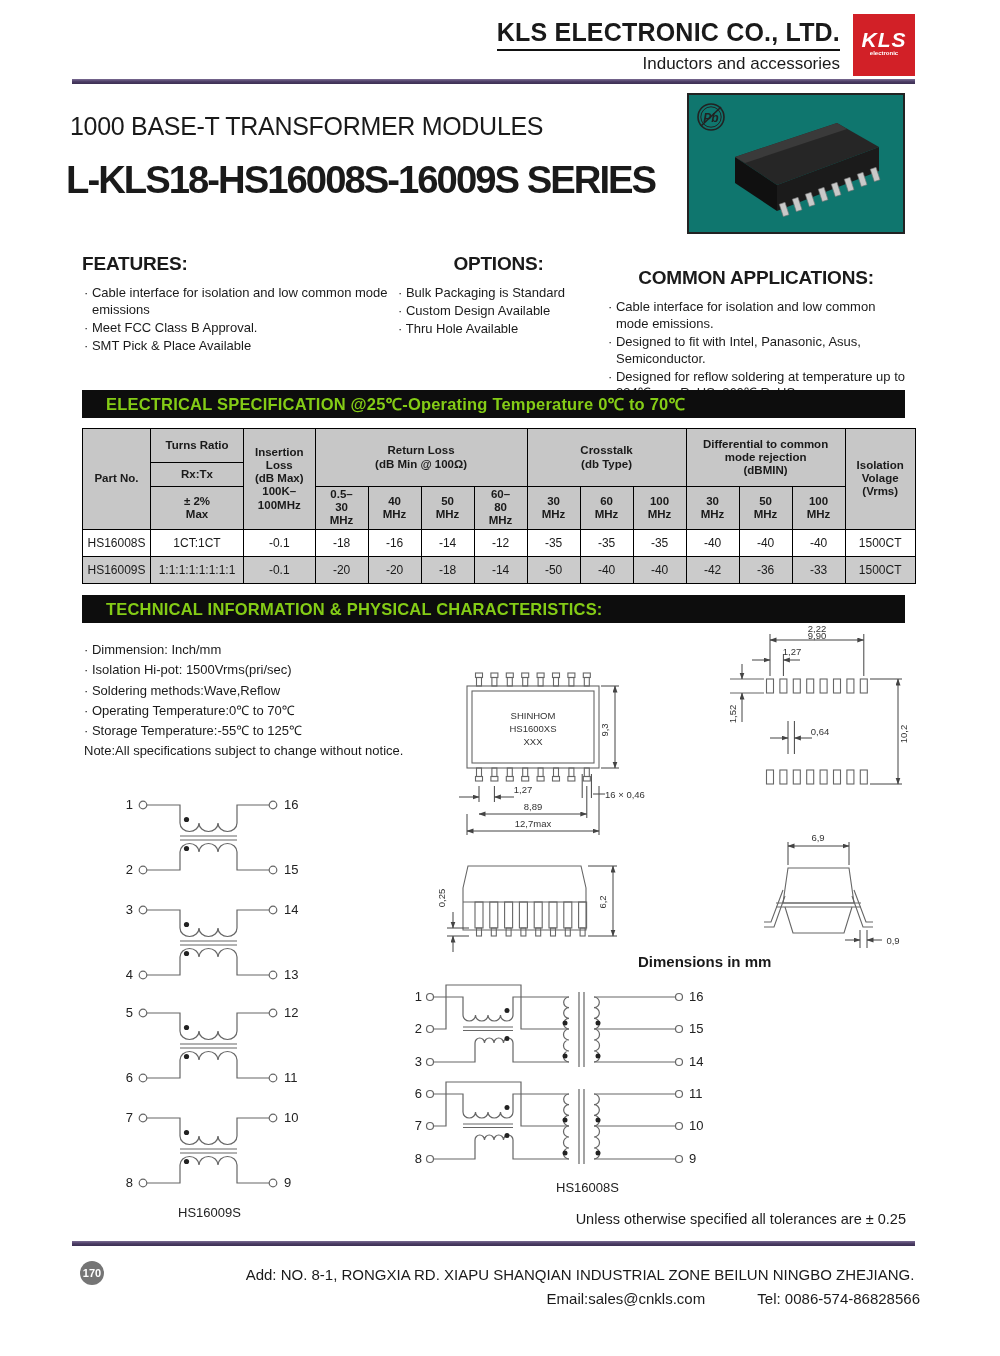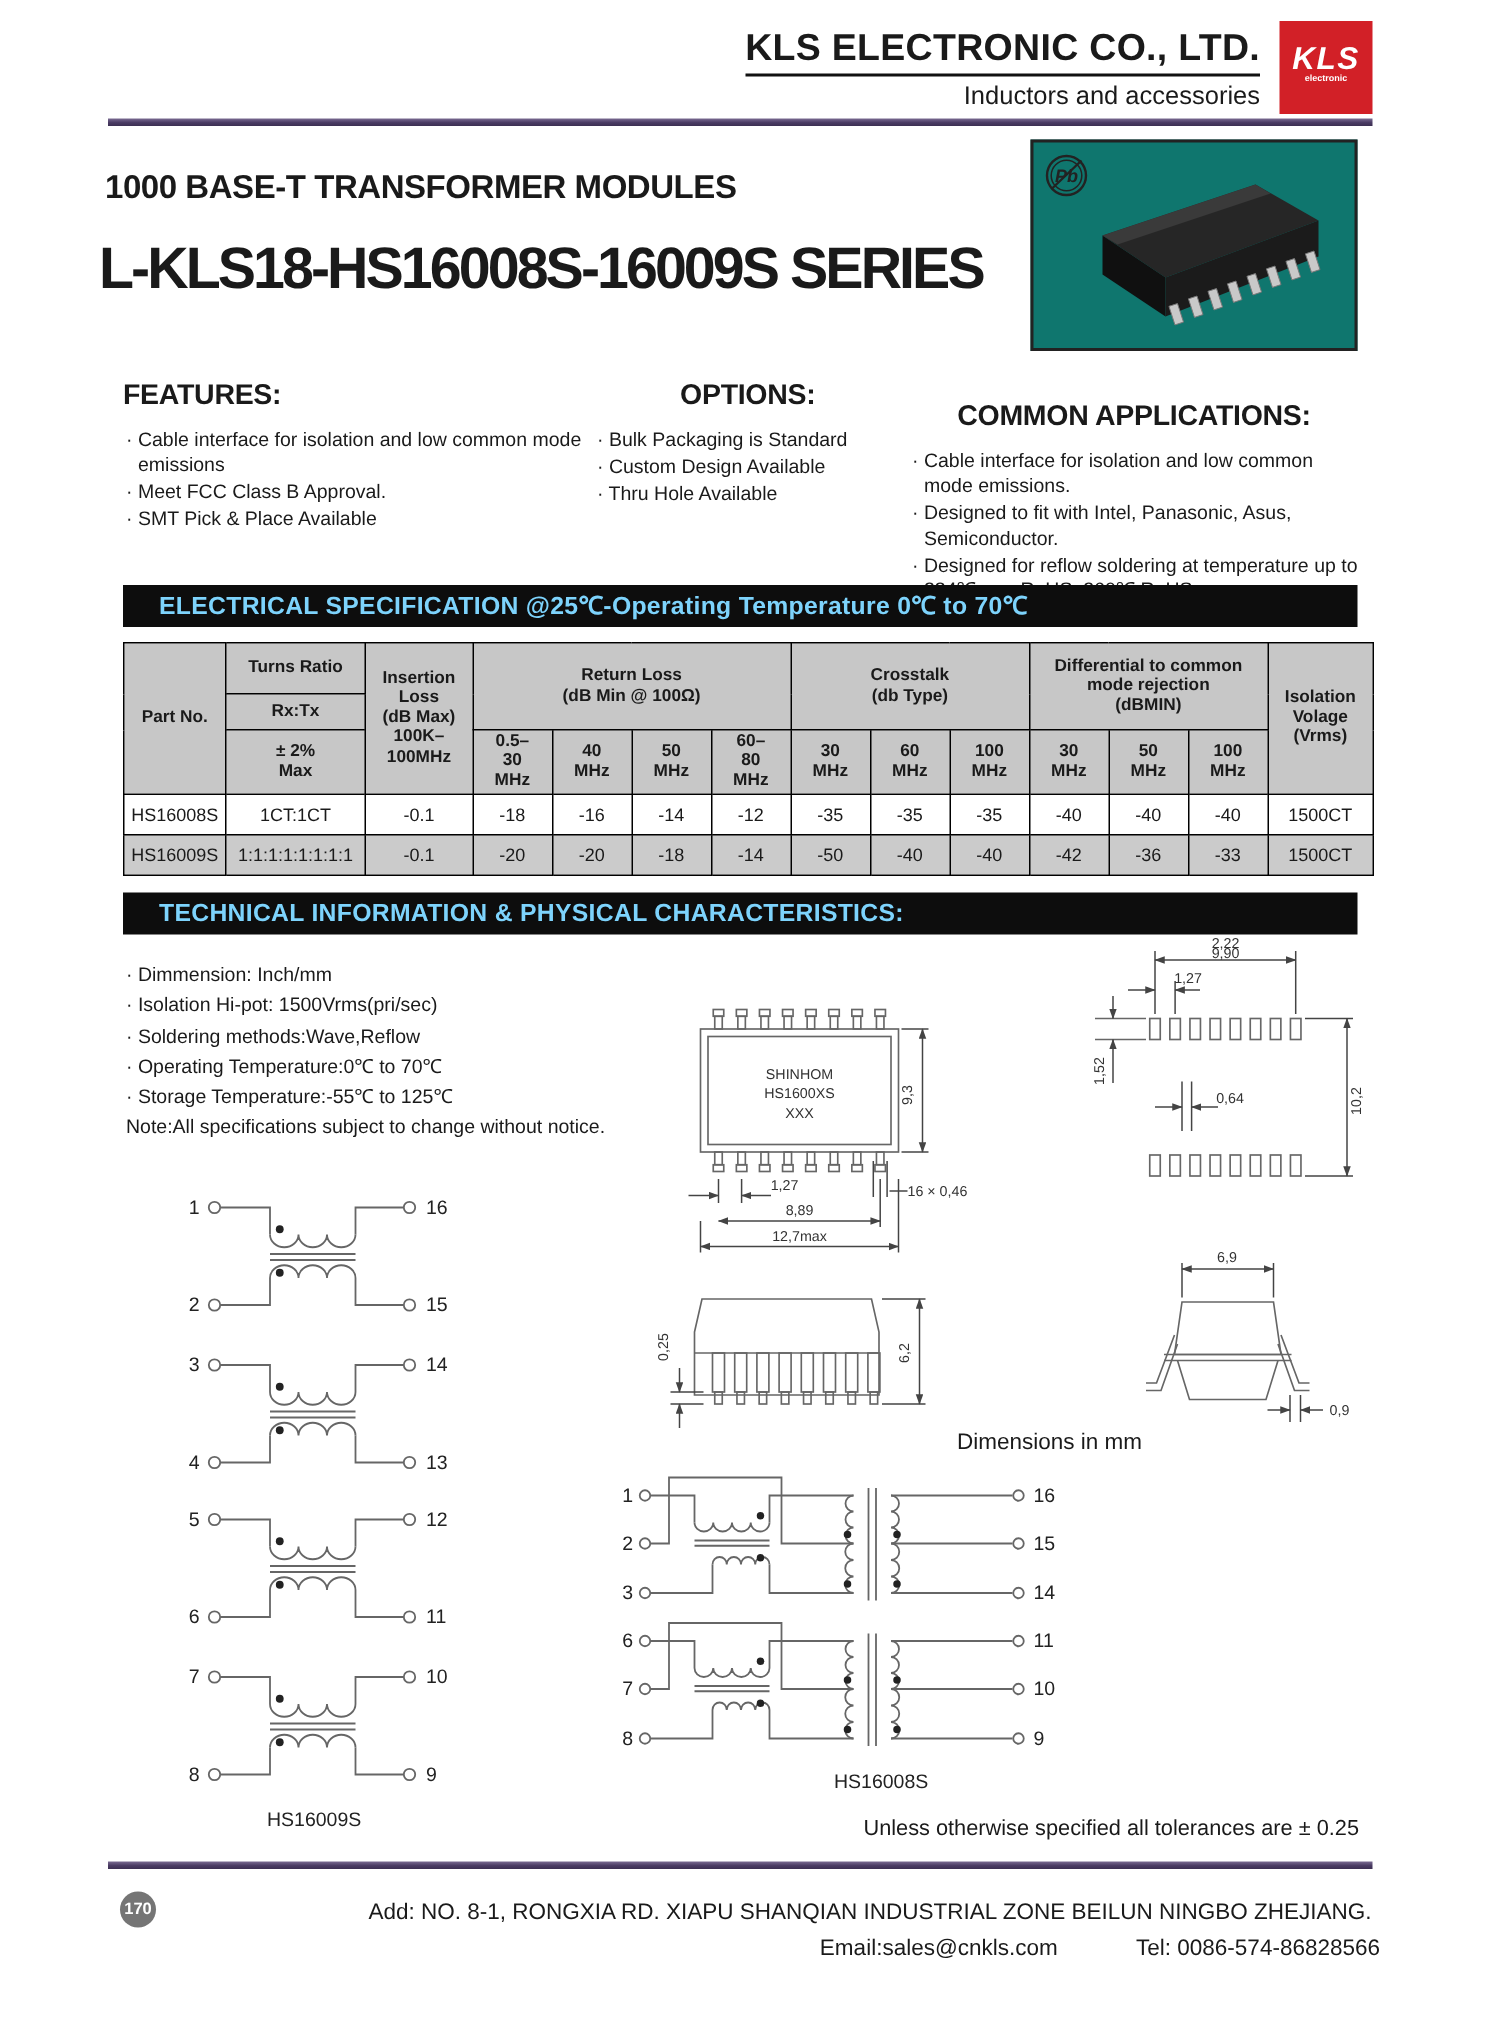--- a/index.html
+++ b/index.html
@@ -11,55 +11,55 @@
   
   .company { top:18px; right:160px; width:520px; text-align:right; }
   .company-name { font-size:25px; font-weight:bold; letter-spacing:0.2px; border-bottom:2px solid #111; padding-bottom:2px; display:inline-block; }
   .tagline { font-size:17px; margin-top:3px; }
   .kls-logo { top:14px; right:85px; width:62px; height:62px; background:#d22027; color:#fff; text-align:center; }
   .kls-logo .k { font-size:21px; font-weight:bold; letter-spacing:1px; margin-top:14px; font-style:italic; }
   .kls-logo .e { font-size:6px; font-weight:bold; margin-top:-2px; }
   .rule { left:72px; width:843px; height:5px; background:linear-gradient(#7a6b92,#4a3b63 55%,#3c2f52); }
   .rule-top { top:79px; } .rule-bot { top:1241px; }
 
-  .h-sub { top:112px; left:70px; font-size:22px; font-weight:bold; letter-spacing:-0.3px; }
+  .h-sub { top:112px; left:70px; font-size:25px; font-weight:normal; letter-spacing:-0.3px; }
   .h-series { top:158px; left:66px; font-size:39px; font-weight:bold; letter-spacing:-2px; transform:scaleX(0.98); transform-origin:left; white-space:nowrap; }
 
   .photo-box { top:93px; left:687px; width:218px; height:141px; border:2px solid #222; background:#0f766e; }
 
   
   .col-h { font-size:19px; font-weight:bold; letter-spacing:-0.2px; }
   .blist { font-size:13px; line-height:1.3; margin-top:10px; }
   .blist div { padding-left:10px; text-indent:-8px; margin-bottom:1px; }
   .blist div::before { content:"· "; }
   .features { top:253px; left:82px; width:308px; }
   .options  { top:253px; left:396px; width:205px; }
   .options .col-h { display:block; text-align:center; }
   .apps     { top:253px; left:606px; width:300px;margin-top:14px; }
   .apps .col-h { display:block; text-align:center; }
 
-  .bar { left:82px; width:823px; height:28px; background:#0d0d0d; color:#7dd3fc; font-size:16.5px; font-weight:bold; line-height:28px; padding-left:24px; letter-spacing:0.2px; }
+  .bar { left:82px; width:823px; height:28px; background:#0d0d0d; color:#84cc16; font-size:16.5px; font-weight:bold; line-height:28px; padding-left:24px; letter-spacing:0.2px; }
   .bar1 { top:390px; } .bar2 { top:595px; }
 
   
   .spec { top:428px; left:82px; }
   table { border-collapse:collapse; table-layout:fixed; }
   th,td { border:1px solid #000; text-align:center; vertical-align:middle; white-space:pre-line; }
   th { background:#c7c7c7; font-size:11.5px; font-weight:bold; line-height:1.15; padding:1px 11px; }
   td { font-size:12px; padding:2px 0; height:27px; background:#fff; }
   tr.alt td { background:#cbcbcb; }
 
   
   .tech { top:640px; left:82px; width:345px; font-size:13px; line-height:1.56; }
   .tech div { padding-left:10px; text-indent:-8px; }
   .tech div.b::before { content:"· "; }
   .tech div.note { padding-left:10px; }
 
   .diag-label { font-size:13px; color:#222; }
-  .dims-note { top:953px; left:638px; font-size:15px; font-weight:normal; }
+  .dims-note { top:953px; left:638px; font-size:15px; font-weight:bold; }
   .tol-note { top:1211px; left:516px; width:390px; font-size:14.5px; text-align:right; }
 
   
   .page-circle { top:1261px; left:80px; width:24px; height:24px; border-radius:50%; background:#757575; color:#fff; font-size:11px; font-weight:bold; text-align:center; line-height:24px; }
   .addr1 { top:1266px; left:240px; width:680px; font-size:15px; text-align:center; }
   .addr2 { top:1290px; left:240px; width:680px; font-size:15px; text-align:right; }
   .addr2 span { margin-left:48px; }
 
   svg { position:absolute; overflow:visible; }
   svg text { font-family:"Liberation Sans", sans-serif; }

